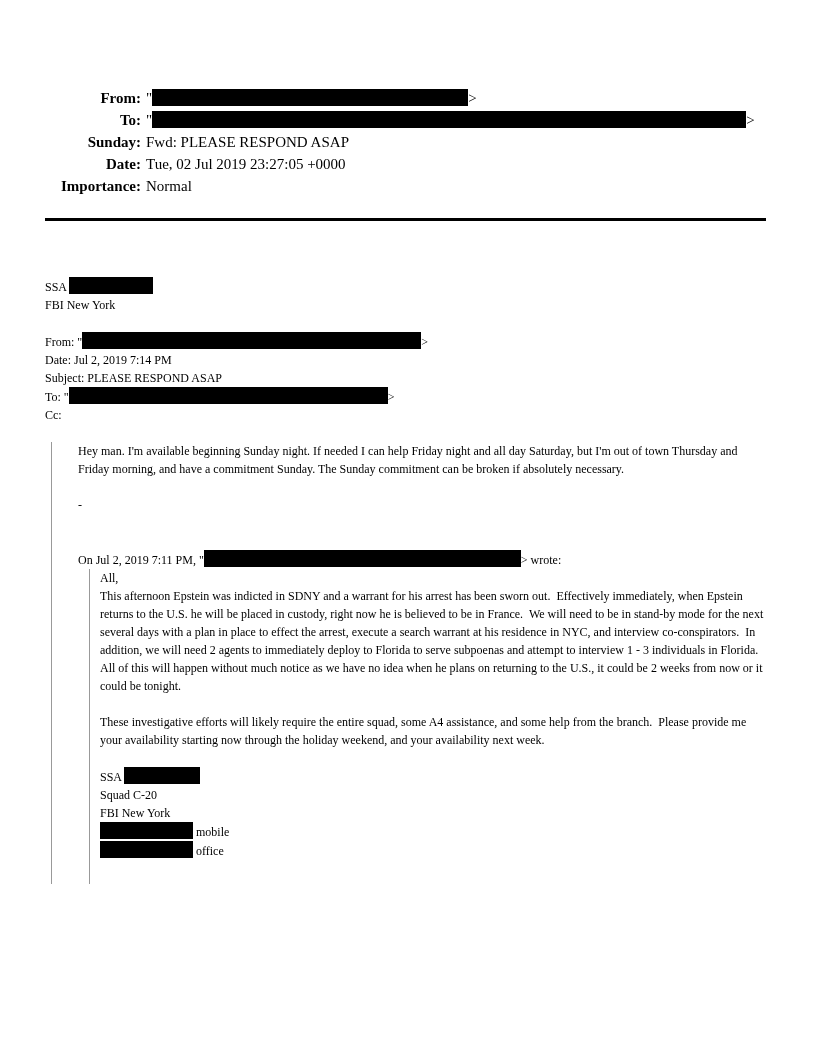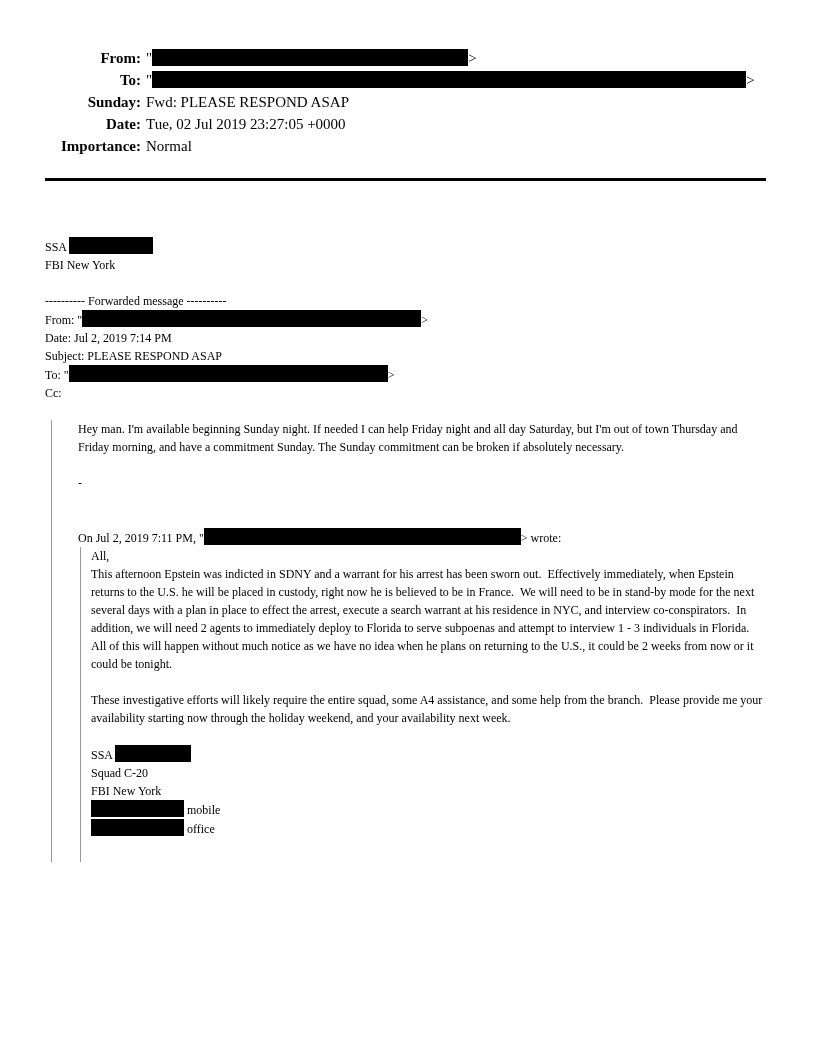--- a/index.html
+++ b/index.html
@@ -6,21 +6,21 @@
   html, body { background: #ffffff; }
   body {
     width: 816px; height: 1056px;
     font-family: "Liberation Serif", serif;
     color: #000000;
     overflow: hidden;
   }
   .page { padding: 47px 50px 0 45px; }
 
   
-  .hdr { margin-left: 0; }
+  .hdr { margin-left: 0; margin-top: 40px; }
   .hdr-row { display: flex; font-size: 15px; line-height: 22px; }
   .hdr-label { width: 101px; flex: none; text-align: right; font-weight: bold; padding-right: 5px; white-space: pre; }
   .hdr-value { white-space: pre; }
   .rule {
     border: none; border-top: 3px solid #000000;
     margin-top: 21px; width: 100%;
   }
 
   
   .body { margin-top: 56px; font-size: 12px; line-height: 18px; }
@@ -44,21 +44,21 @@
   .rw-phone    { width: 93px;  }
 
   
   .bq-outer {
     border-left: 1px solid #999999;
     margin: 18px 0 0 6px;
     padding-left: 26px;
   }
   .bq-inner {
     border-left: 1px solid #999999;
-    margin-left: 2px;
+    margin-left: 11px;
     padding-left: 10px;
   }
   .bq-tail { height: 24px; }
 </style>
 </head>
 <body>
 
 <div class="page">
 
   <div class="hdr">
@@ -86,21 +86,20 @@
 
   <hr class="rule">
 
   <div class="body">
 
     <div class="line"><span>SSA </span><span class="redact tall rw-ssa"></span></div>
     <div class="line">FBI New York</div>
 
     <div class="blank"></div>
 
-    <div class="line">---------- Forwarded message ----------</div>
     <div class="line"><span>From: "</span><span class="redact tall rw-fwd-from"></span><span>&gt;</span></div>
     <div class="line">Date: Jul 2, 2019 7:14 PM</div>
     <div class="line">Subject: PLEASE RESPOND ASAP</div>
     <div class="line"><span>To: "</span><span class="redact tall rw-fwd-to"></span><span>&gt;</span></div>
     <div class="line">Cc:</div>
 
     <blockquote class="bq-outer">
       <div class="para">Hey man. I'm available beginning Sunday night. If needed I can help Friday night and all day Saturday, but I'm out of town Thursday and Friday morning, and have a commitment Sunday. The Sunday commitment can be broken if absolutely necessary.</div>
 
       <div class="blank"></div>

